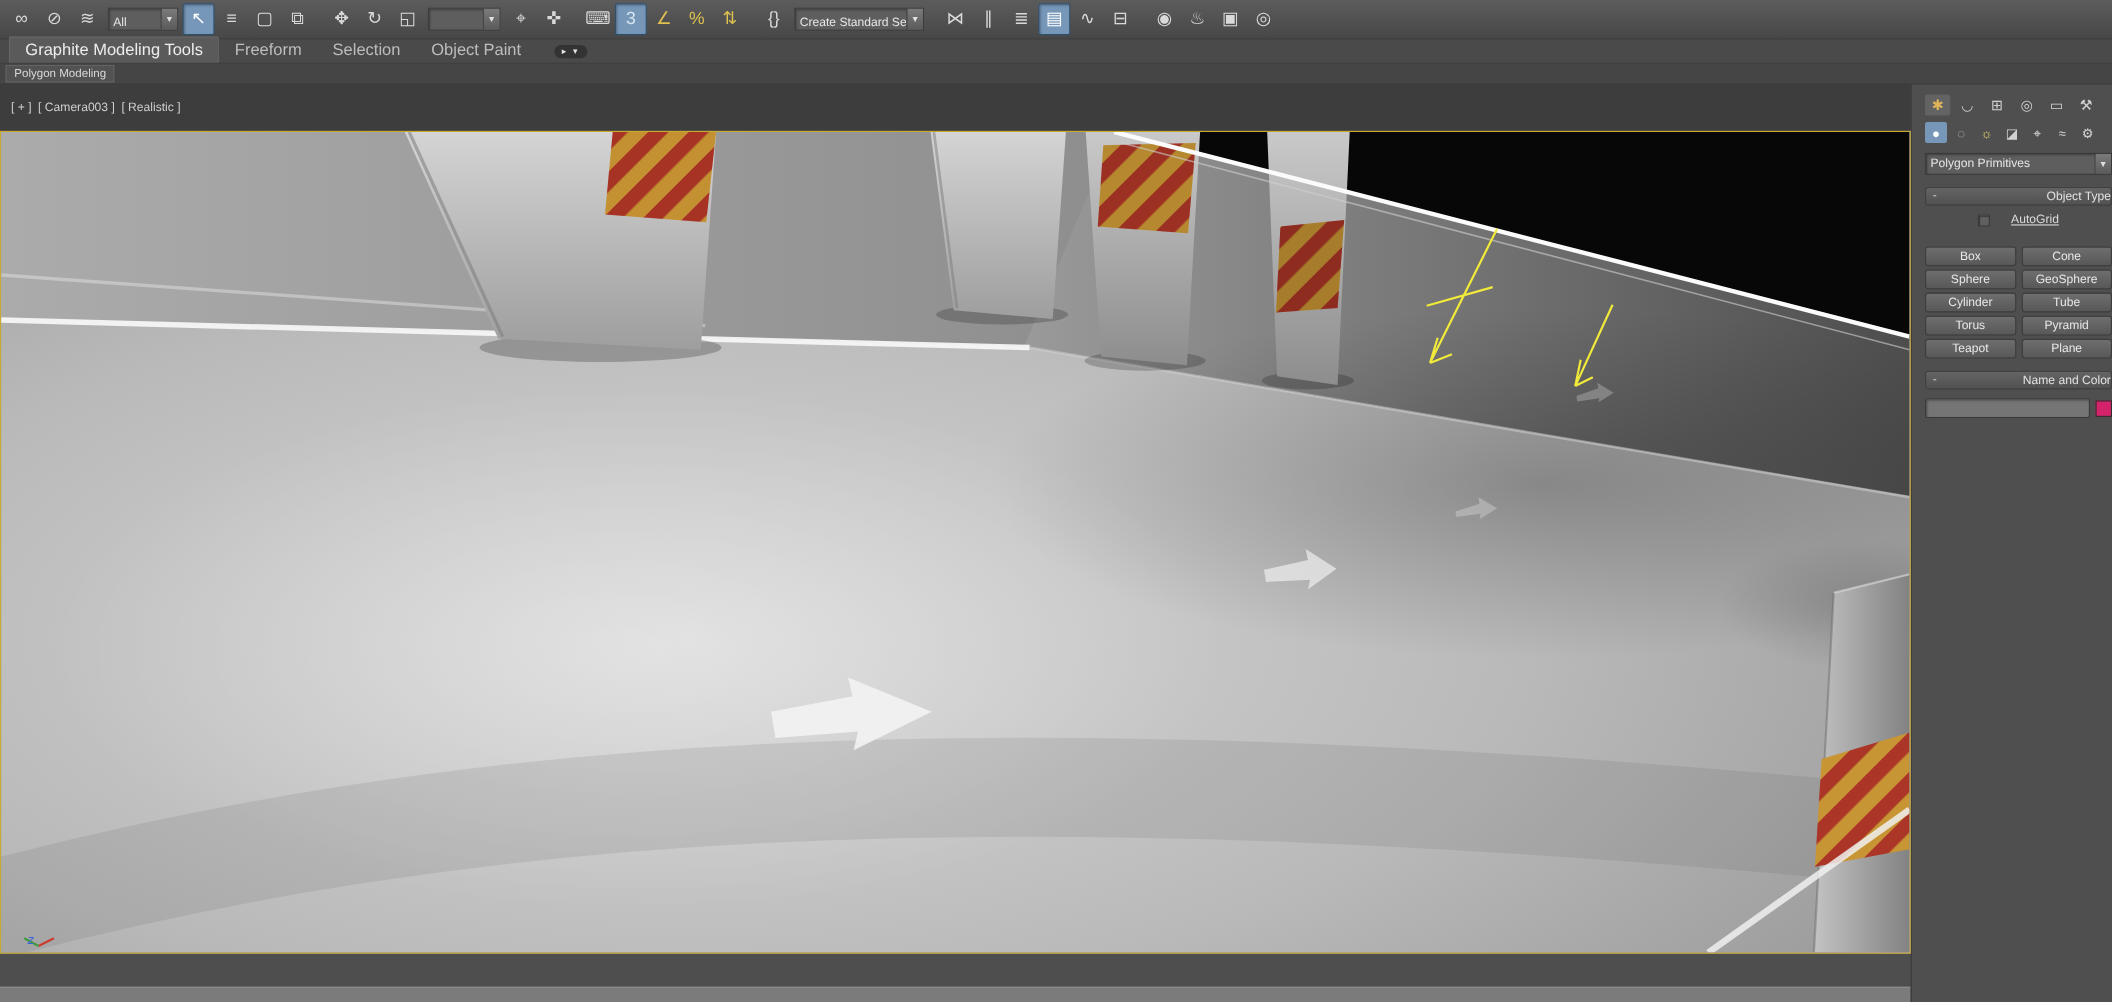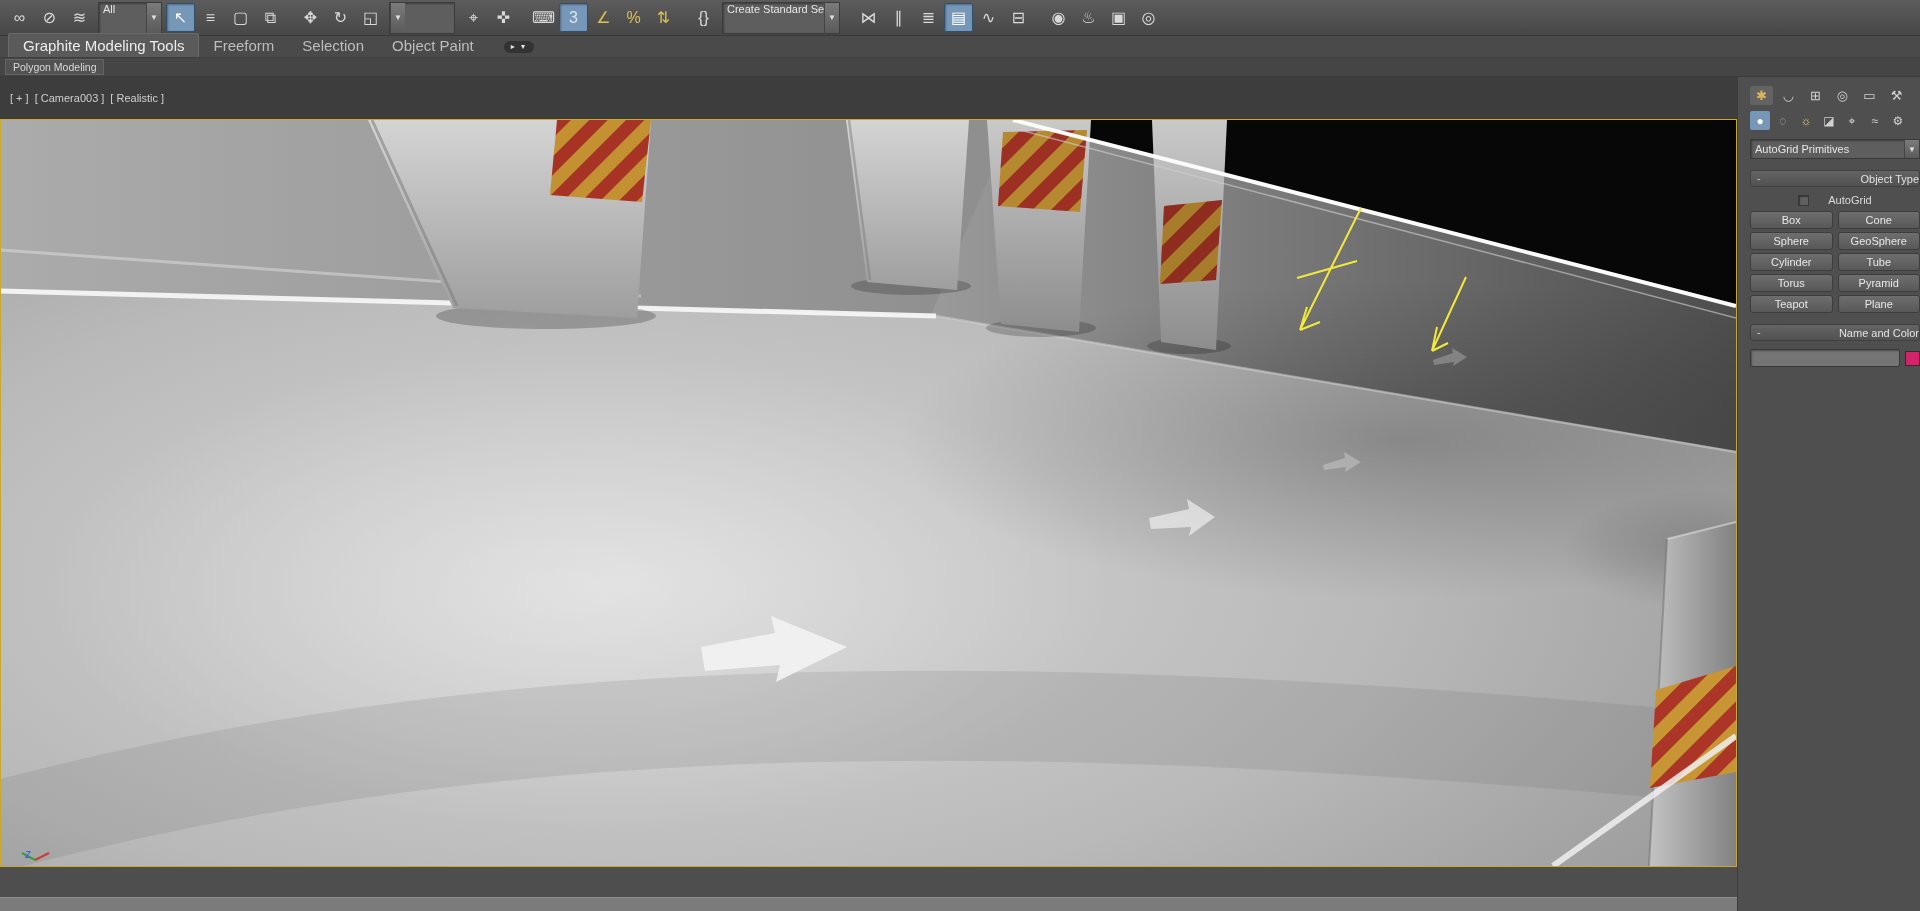--- a/index.html
+++ b/index.html
@@ -12,21 +12,21 @@
   }
   *{margin:0;padding:0;box-sizing:border-box;}
   body{font-family:"Liberation Sans",sans-serif;background:#2b2b2b;-webkit-user-select:none;user-select:none;}
   .app{width:1920px;height:911px;overflow:hidden;background:#4f4f4f;position:relative;}
 
   
   .main-toolbar{height:36px;background:linear-gradient(#5c5c5c,#474747);border-bottom:1px solid #393939;display:flex;align-items:center;padding:0 5px;gap:1px;}
   .tbtn{width:29px;height:29px;flex:0 0 auto;display:flex;align-items:center;justify-content:center;border:1px solid transparent;border-radius:2px;color:#d9d9d9;font-size:16px;cursor:default;}
   .tbtn.pressed{background:var(--pressed-blue);border-color:#31506c;color:#fff;box-shadow:inset 1px 1px 2px rgba(0,0,0,.3);}
   .tglyph{line-height:1;}
-  .tdrop{height:32px;flex:0 0 auto;background:#5e5e5e;border:1px solid #3c3c3c;box-shadow:inset 1px 1px 2px rgba(0,0,0,.35);display:flex;align-items:flex-start;margin:0 3px;}
+  .tdrop{height:21px;flex:0 0 auto;background:#5e5e5e;border:1px solid #3c3c3c;box-shadow:inset 1px 1px 2px rgba(0,0,0,.35);display:flex;align-items:flex-end;margin:0 3px;}
   .tdrop-val{flex:1;font-size:11px;color:#e6e6e6;padding:0 4px;white-space:nowrap;overflow:hidden;}
   .tdrop-arr{width:15px;height:100%;background:linear-gradient(#7b7b7b,#5a5a5a);border-left:1px solid #444;color:#e0e0e0;font-size:8px;display:flex;align-items:center;justify-content:center;}
   .tgap{width:9px;height:100%;flex:0 0 auto;}
 
   
   .ribbon-tabs{height:22px;background:#4a4a4a;display:flex;align-items:flex-end;padding-left:8px;border-bottom:1px solid #3e3e3e;}
   .rtab{padding:3px 14px;font-size:15px;color:#bdbdbd;white-space:nowrap;}
   .rtab.active{background:#5a5a5a;color:#ededed;border:1px solid #6a6a6a;border-bottom:none;border-radius:2px 2px 0 0;}
   .ribbon-pill{margin:0 0 4px 16px;background:#333;border-radius:6px;color:#e5e5e5;font-size:8px;padding:1px 7px;letter-spacing:2px;line-height:1.2;}
   .polytab-row{height:19px;background:#454545;border-bottom:1px solid #3a3a3a;display:flex;align-items:center;padding-left:5px;}
@@ -49,21 +49,21 @@
   .cp-row.row1 .cp-tab.active{background:#636363;}
   .cp-row.row2{gap:3px;margin-top:6px;}
   .cp-row.row2 .cp-tab{width:20px;font-size:12px;}
   .cp-row.row2 .cp-tab.active{background:var(--pressed-blue);color:#fff;}
   .cp-dropdown{margin-top:9px;height:20px;background:#5e5e5e;border:1px solid #3a3a3a;box-shadow:inset 1px 1px 2px rgba(0,0,0,.35);display:flex;align-items:center;}
   .cp-dropdown .tdrop-val{font-size:11px;}
   .rollout{margin-top:11px;}
   .rollout-header{height:17px;background:linear-gradient(#646464,#515151);border:1px solid #404040;border-radius:3px;display:flex;align-items:center;position:relative;}
   .rollout-collapse{position:absolute;left:6px;font-size:11px;color:#cfcfcf;line-height:1;}
   .rollout-title{flex:1;text-align:right;font-size:11px;color:#e2e2e2;}
-  .autogrid-row{display:flex;align-items:center;justify-content:center;gap:19px;margin:7px 0 5px;}
+  .autogrid-row{display:flex;align-items:center;justify-content:center;gap:19px;margin:7px 0 18px;text-decoration:underline;}
   .checkbox{width:11px;height:11px;background:#606060;border:1px solid #383838;box-shadow:inset 1px 1px 1px rgba(0,0,0,.45);}
   .autogrid-label{font-size:11px;color:#dcdcdc;}
   .obtn-grid{display:grid;grid-template-columns:1fr 1fr;gap:3px 5px;}
   .obtn{height:18px;background:linear-gradient(#6e6e6e,#585858);border:1px solid #3d3d3d;border-radius:3px;display:flex;align-items:center;justify-content:center;font-size:11px;color:#e8e8e8;cursor:default;}
   .name-row{display:flex;align-items:center;gap:5px;margin-top:8px;}
   .name-input{flex:1;height:18px;background:#757575;border:1px solid #393939;box-shadow:inset 1px 1px 2px rgba(0,0,0,.35);border-radius:2px;color:#fff;font-size:11px;padding:0 3px;font-family:"Liberation Sans",sans-serif;}
   .color-swatch{width:15px;height:15px;background:var(--swatch-pink);border:1px solid #2e2e2e;}
 </style>
 </head>
 <body>
@@ -319,21 +319,21 @@
           <div class="cp-tab active">●</div>
           <div class="cp-tab">◌</div>
           <div class="cp-tab" style="color: rgb(221, 201, 106);">☼</div>
           <div class="cp-tab">◪</div>
           <div class="cp-tab">⌖</div>
           <div class="cp-tab">≈</div>
           <div class="cp-tab">⚙</div>
         </div>
 
       <div class="cp-dropdown">
-        <span class="tdrop-val">AutoGrid Primitives</span>
+        <span class="tdrop-val">Polygon Primitives</span>
         <span class="tdrop-arr">▼</span>
       </div>
 
       <div class="rollout">
         <div class="rollout-header">
           <span class="rollout-collapse">-</span>
           <span class="rollout-title">Object Type</span>
         </div>
         <div class="autogrid-row">
           <div class="checkbox"></div>

